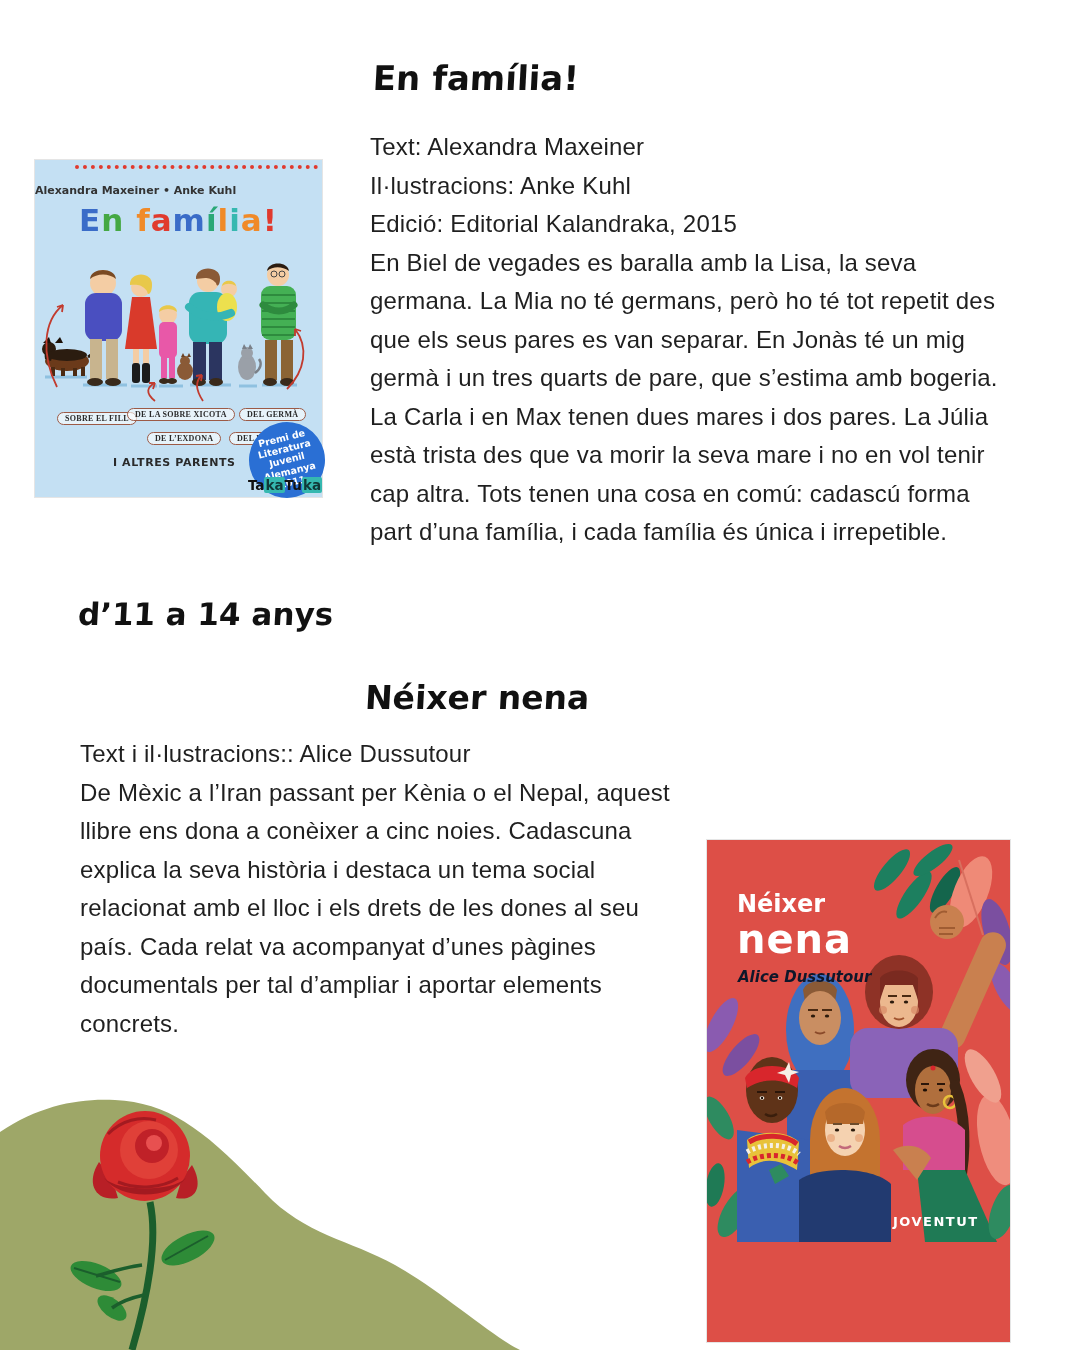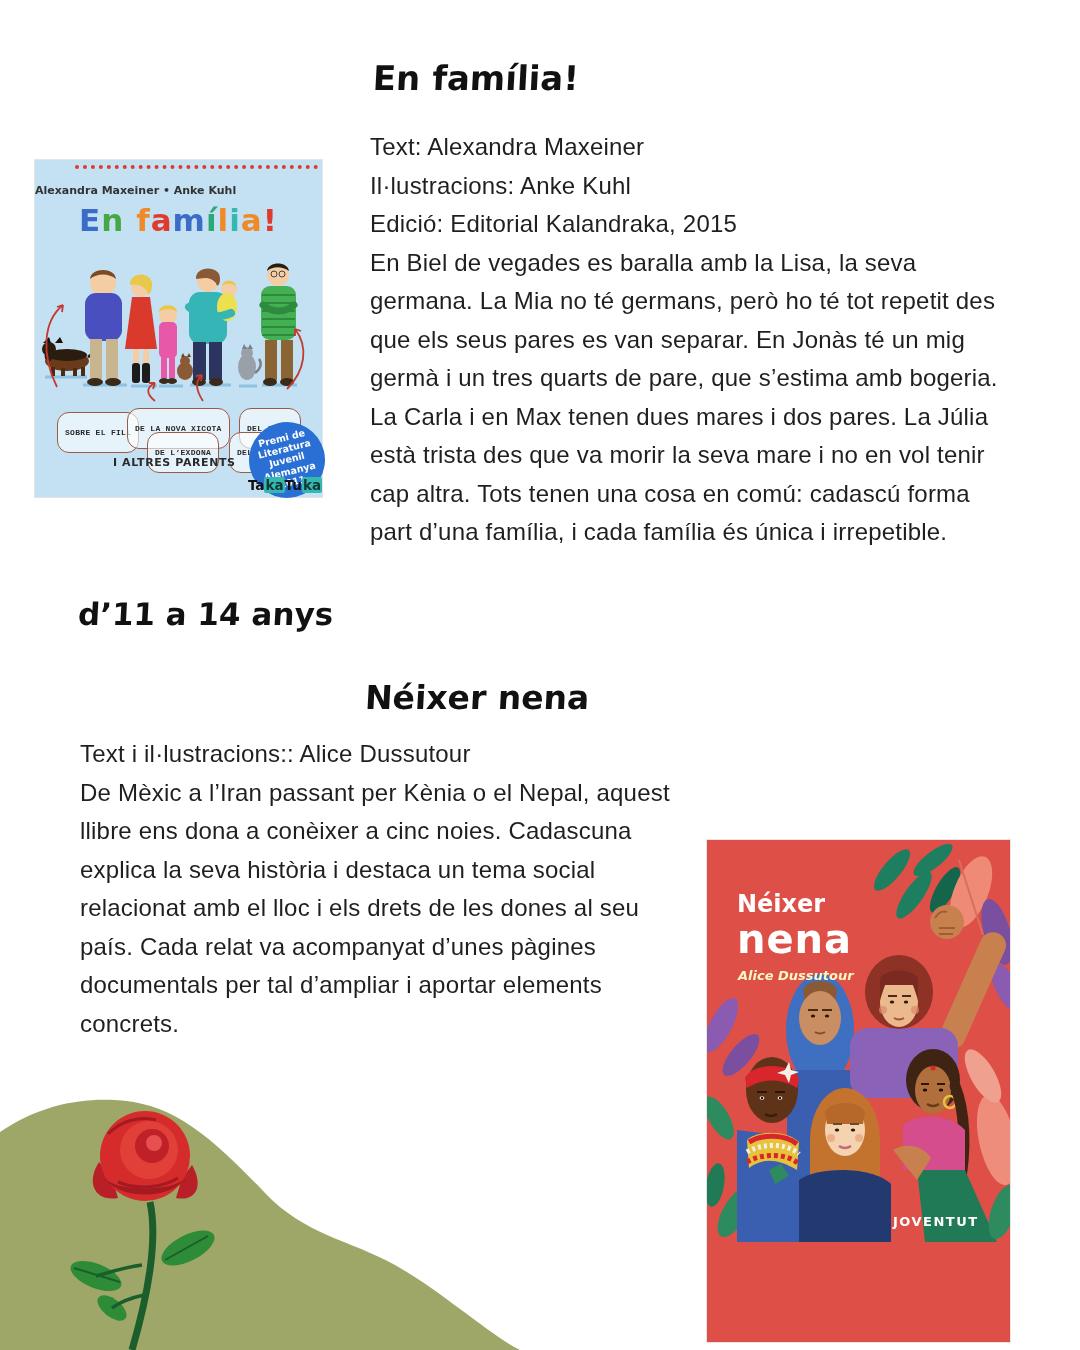--- a/index.html
+++ b/index.html
@@ -15,42 +15,42 @@
   
   .cover1{
     left:35px;top:160px;width:287px;height:337px;
     background:#c4e0f3;box-shadow:0 0 0 1px rgba(0,0,0,0.10);
   }
   .cover1 .dotline{position:absolute;left:40px;right:4px;top:5px;border-top:4px dotted #e03a2e;}
   .cover1 .authors{position:absolute;left:0;right:0;top:24px;
     font-family:"DejaVu Sans",sans-serif;font-size:11px;font-weight:700;color:#333;}
   .cover1 .ctitle{position:absolute;left:0;right:0;top:42px;text-align:center;
     font-family:"DejaVu Sans",sans-serif;font-size:31px;font-weight:800;letter-spacing:1px;}
-  .bubble{position:absolute;border:1.5px solid #9c5a46;border-radius:12px;padding:15px 7px;
-    font-family:Liberation Mono, monospace;font-size:8px;font-weight:700;letter-spacing:0.3px;
+  .bubble{position:absolute;border:1.5px solid #9c5a46;border-radius:12px;padding:1px 7px;
+    font-family:Liberation Serif, serif;font-size:8px;font-weight:700;letter-spacing:0.3px;
     color:#2a2a2a;background:rgba(255,255,255,0.6);white-space:nowrap;}
   .plain-label{position:absolute;font-family:"DejaVu Sans",sans-serif;font-size:11px;
     font-weight:700;letter-spacing:0.6px;color:#2a2a2a;white-space:nowrap;}
   .badge{position:absolute;left:214px;top:262px;width:76px;height:76px;border-radius:50%;
     background:#2a6fd4;color:#fff;display:flex;align-items:center;justify-content:center;
     text-align:center;transform:rotate(-14deg);font-family:"DejaVu Sans",sans-serif;
     font-size:9.5px;font-weight:700;line-height:1.2;white-space:pre-line;}
   .pub1{position:absolute;left:0;right:0;top:317px;text-align:right;
     font-family:"DejaVu Sans",sans-serif;font-size:13.5px;font-weight:800;color:#111;letter-spacing:0;}
   .pub1 .hl{background:#35b8b0;color:#103838;border-radius:2px;padding:0 1px;}
 
   
   .cover2{left:707px;top:840px;width:303px;height:502px;background:#dd4f47;
     box-shadow:0 0 0 1px rgba(0,0,0,0.10);overflow:hidden;}
   .cover2 .t1{position:absolute;left:30px;top:50px;color:#fff;
     font-family:"DejaVu Sans",sans-serif;font-size:24px;font-weight:700;}
   .cover2 .t2{position:absolute;left:30px;top:76px;color:#fff;
     font-family:"DejaVu Sans",sans-serif;font-size:40px;font-weight:800;letter-spacing:1px;}
-  .cover2 .auth{position:absolute;left:31px;top:128px;color:#fef9c3;
-    font-family:"DejaVu Sans",sans-serif;font-size:13px;font-style:italic;font-weight:600;}
+  .cover2 .auth{position:absolute;left:31px;top:128px;color:#0f172a;
+    font-family:"DejaVu Sans",sans-serif;font-size:15px;font-style:italic;font-weight:600;}
   .cover2 .pub{position:absolute;left:186px;top:374px;color:#fff;
     font-family:"DejaVu Sans",sans-serif;font-size:13px;font-weight:700;letter-spacing:1.5px;}
 
   
   .title1{left:373px;top:58px;font-size:34px;transform:skewX(-3deg);}
   .age{left:78px;top:596px;font-size:31px;transform:skewX(-3deg);}
   .title2{left:365px;top:678px;font-size:33px;transform:skewX(-3deg);}
   .block1{left:370px;top:128px;width:645px;}
   .block2{left:80px;top:735px;width:605px;}
 </style>
@@ -174,21 +174,21 @@
       <path d="M120,146 C110,138 112,132 120,128"></path>
       <path d="M120,128 l-6,0 M120,128 l-2,6"></path>
       <path d="M168,146 C160,134 160,126 167,120"></path>
       <path d="M167,120 l-6,1 M167,120 l-1,6"></path>
       <path d="M252,134 C270,116 274,92 260,74"></path>
       <path d="M260,74 l0,7 M260,74 l6,2"></path>
     </g>
   </svg>
 
   <div class="bubble" style="left:22px;top:252px;">SOBRE EL FILL</div>
-  <div class="bubble" style="left:92px;top:248px;">DE LA NOVA XICOTA</div>
+  <div class="bubble" style="left:92px;top:248px;">DE LA SOBRE XICOTA</div>
   <div class="bubble" style="left:204px;top:248px;">DEL GERMÀ</div>
   <div class="bubble" style="left:112px;top:272px;">DE L’EXDONA</div>
   <div class="bubble" style="left:194px;top:272px;">DEL PARE</div>
   <div class="plain-label" style="left:78px;top:296px;">I ALTRES PARENTS</div>
 
   <div class="badge">Premi de
 Literatura
 Juvenil
 Alemanya
 2011</div>

